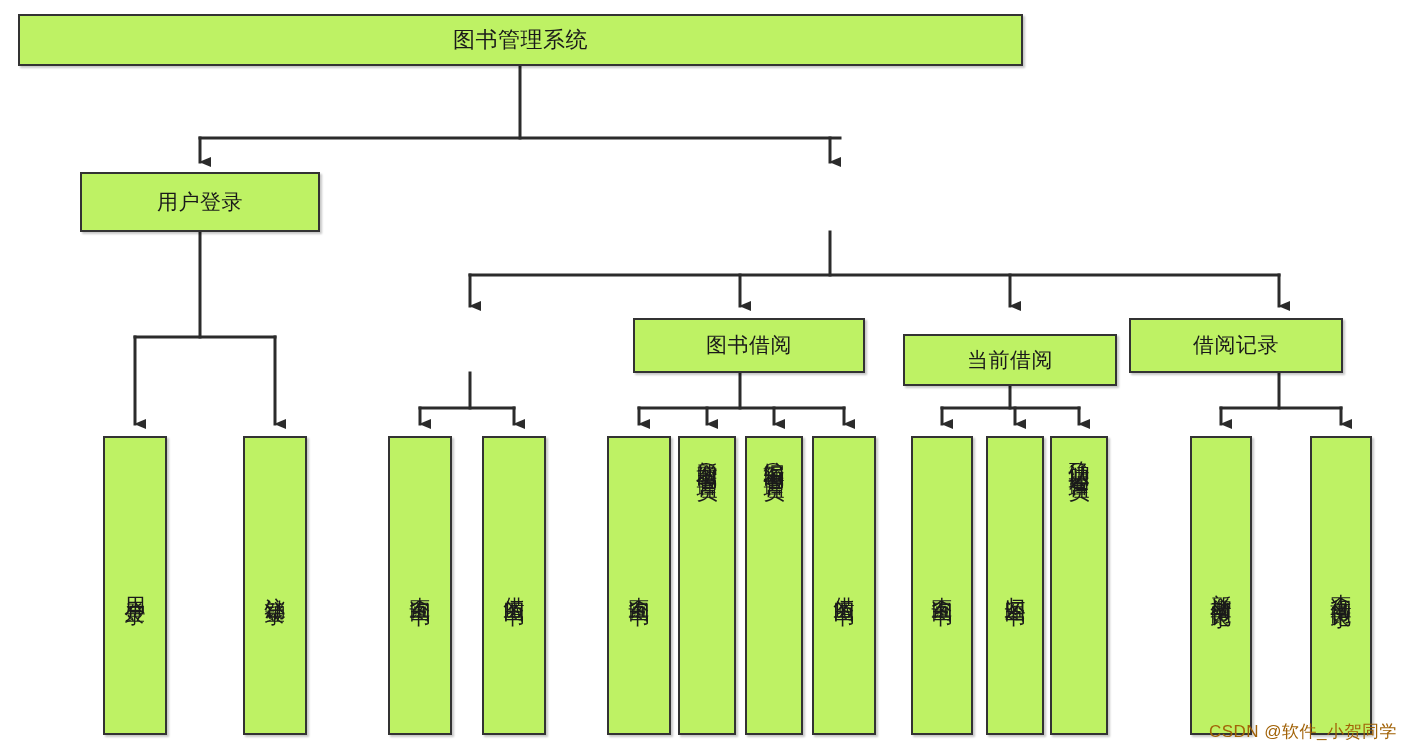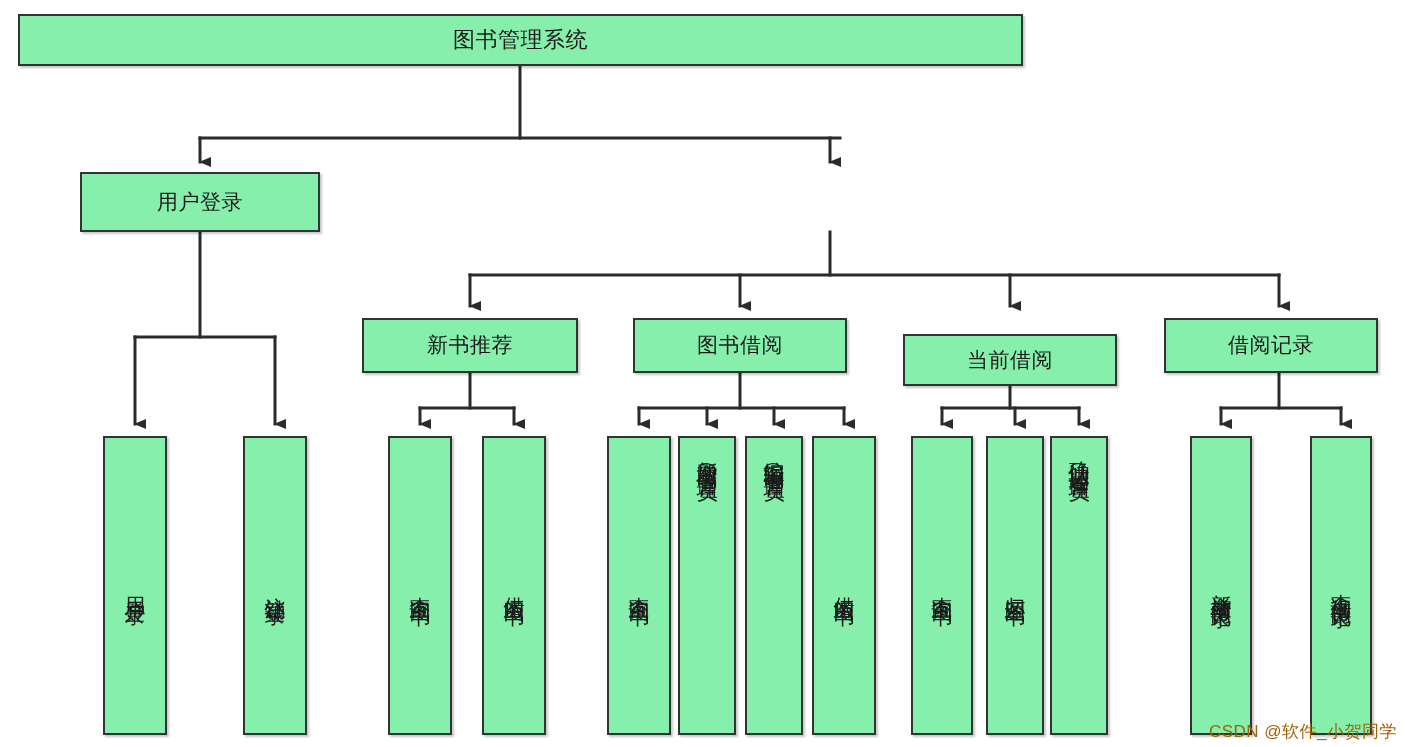--- a/index.html
+++ b/index.html
@@ -24,21 +24,21 @@
     position: absolute;
     left: 0;
     top: 0;
     width: 1405px;
     height: 747px;
   }
   
   .node {
     position: absolute;
     box-sizing: border-box;
-    background: #86efac;
+    background: #bef264;
     border: 2px solid #333333;
     box-shadow: 2px 2px 2px rgba(0,0,0,0.22);
     display: flex;
     align-items: center;
     justify-content: center;
     z-index: 2;
   }
   .node .label {
     font-size: 21px;
     line-height: 1.15;
@@ -139,30 +139,27 @@
   </svg>
 
   <div class="node root" style="left:18px; top:14px; width:1005px; height:52px;">
     <span class="label">图书管理系统</span>
   </div>
 
   <div class="node level2" style="left:80px; top:172px; width:240px; height:60px;">
     <span class="label">用户登录</span>
   </div>
 
-  <div class="node level2" style="left:362px; top:318px; width:216px; height:55px;">
-    <span class="label">新书推荐</span>
-  </div>
-  <div class="node level2" style="left:633px; top:318px; width:214px; height:55px;">
+  <div class="node level2" style="left:633px; top:318px; width:232px; height:55px;">
     <span class="label">图书借阅</span>
   </div>
   <div class="node level2" style="left:903px; top:334px; width:214px; height:52px;justify-content:center;">
     <span class="label">当前借阅</span>
   </div>
-  <div class="node level2" style="left:1164px; top:318px; width:214px; height:55px;">
+  <div class="node level2" style="left:1129px; top:318px; width:214px; height:55px;">
     <span class="label">借阅记录</span>
   </div>
 
   <div class="node leaf center" style="left:103px; top:436px; width:64px; height:299px;">
     <span class="label">用户登录</span>
   </div>
   <div class="node leaf center" style="left:243px; top:436px; width:64px; height:299px;">
     <span class="label">注销登录</span>
   </div>
 

